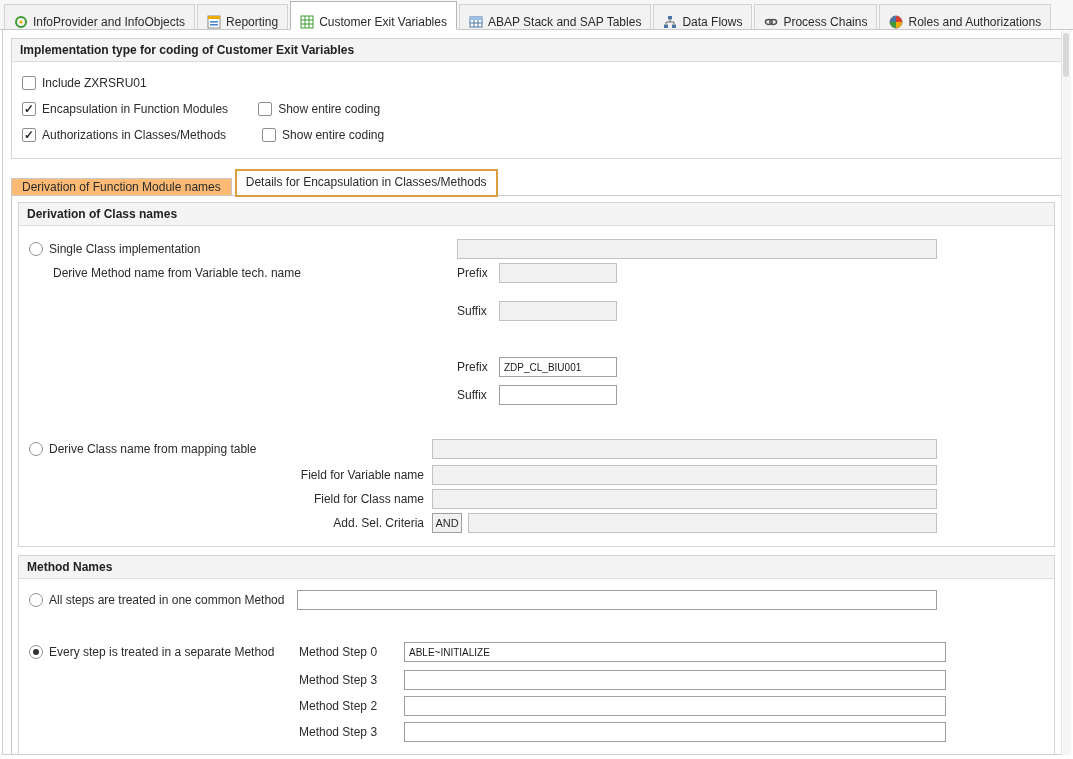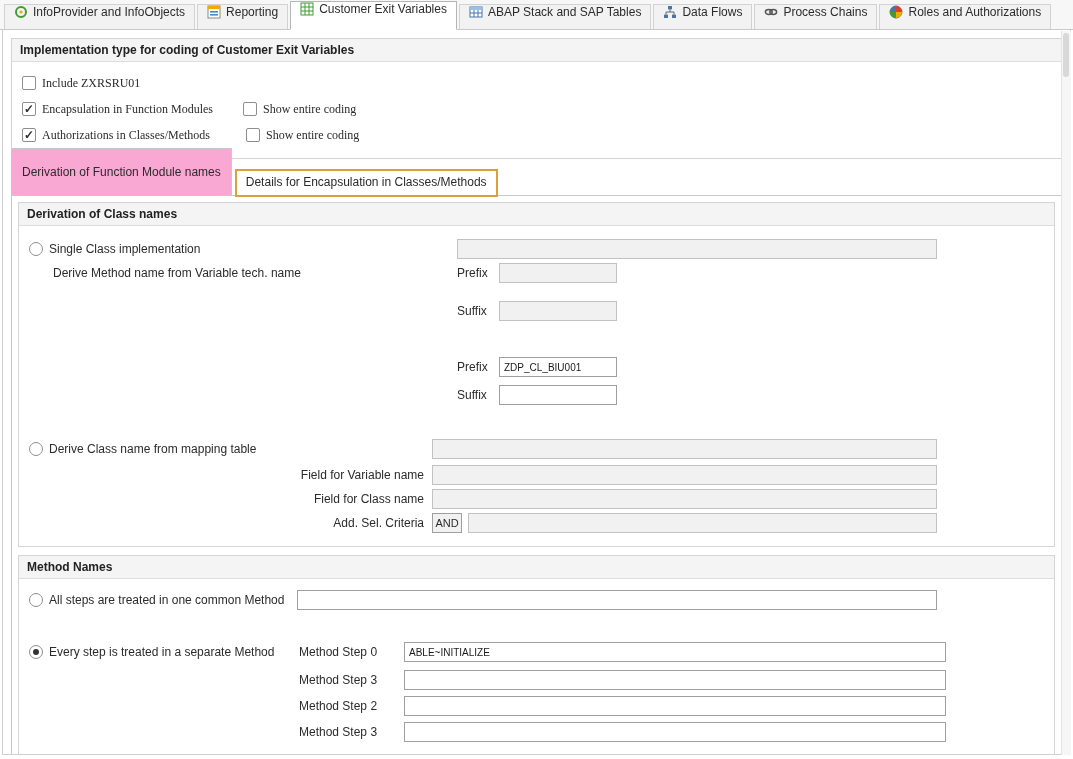--- a/index.html
+++ b/index.html
@@ -1,42 +1,42 @@
 <!DOCTYPE html>
 <html><head>
 <meta charset="utf-8">
 <style>
   html,body{margin:0;padding:0;background:#ececec;font-family:"Liberation Sans",sans-serif;font-size:12px;color:#2b2b2b;}
   .screen{position:relative;width:1073px;height:759px;background:#fff;overflow:hidden;}
 
   
   .tabbar{position:absolute;top:0;left:0;right:0;height:30px;background:#f7f7f7;border-bottom:1px solid #c9c9c9;display:flex;align-items:flex-end;padding-left:4px;box-sizing:border-box;}
-  .tab{display:flex;align-items:flex-start;gap:5px;height:24px;padding:0 9px;margin-right:2px;border:1px solid #d2d2d2;border-bottom:none;background:#f2f2f2;cursor:pointer;white-space:nowrap;}
+  .tab{display:flex;align-items:flex-end;gap:5px;height:24px;padding:0 9px;margin-right:2px;border:1px solid #d2d2d2;border-bottom:none;background:#f2f2f2;cursor:pointer;white-space:nowrap;}
   .tab.active{background:#ffffff;border-color:#b5b5b5;height:27px;position:relative;z-index:2;margin-bottom:-1px;border-bottom:1px solid #fff;}
   .ticon{width:14px;height:14px;display:inline-block;flex:0 0 14px;}
   .ticon svg{width:14px;height:14px;display:block;}
   .tlabel{line-height:14px;}
 
   
   .content{position:absolute;top:30px;left:2px;right:2px;bottom:4px;background:#fff;border:1px solid #cfcfcf;border-top:none;box-sizing:border-box;overflow:hidden;}
 
   
   .groupbox{border:1px solid #d4d4d4;background:#fff;}
   .group-header{background:#f4f4f4;border-bottom:1px solid #ddd;font-weight:bold;padding:4px 8px;color:#222;}
   .impl-group{margin:8px 8px 0 8px;}
   .impl-body{padding:8px 10px 10px 10px;}
   .check-line{display:flex;align-items:center;height:26px;gap:6px;}
   .check-pair{margin-left:24px;display:flex;align-items:center;gap:6px;}
   .cb{width:14px;height:14px;border:1px solid #8f8f8f;background:#fff;border-radius:2px;display:inline-flex;align-items:center;justify-content:center;box-sizing:border-box;flex:0 0 14px;cursor:pointer;}
   .cb.checked::after{content:"\2713";font-size:12px;line-height:12px;color:#2e2e2e;font-weight:bold;}
-  .cb-label{line-height:14px;font-family:Liberation Serif, serif;}
+  .cb-label{line-height:14px;}
 
   
   .subtabbar{margin:9px 8px 0 8px;display:flex;align-items:flex-end;height:27px;position:relative;z-index:2;}
-  .subtab{padding:16px 10px;border:1px solid #c9c9c9;border-bottom:none;background:#f9a8d4;margin-right:3px;cursor:pointer;white-space:nowrap;}
+  .subtab{padding:1px 10px;border:1px solid #c9c9c9;border-bottom:none;background:#fdba74;margin-right:3px;cursor:pointer;white-space:nowrap;}
   .subtab.active{border:2px solid #dd9e3e;background:#fff;margin-bottom:-2px;padding:4px 9px 6px 9px;}
   .subtab-page{margin:0 8px;border:1px solid #c9c9c9;background:#fff;padding:6px;box-sizing:border-box;height:571px;}
 
   
   .frow{position:relative;height:22px;}
   .at{position:absolute;top:0;height:22px;display:flex;align-items:center;gap:6px;}
   .rb{width:14px;height:14px;border:1px solid #8f8f8f;border-radius:50%;background:#fff;display:inline-flex;align-items:center;justify-content:center;box-sizing:border-box;flex:0 0 14px;cursor:pointer;}
   .rb.checked::after{content:"";width:6px;height:6px;border-radius:50%;background:#333;}
   .rlabel{line-height:14px;}
   input.fld{height:20px;border:1px solid #9f9f9f;background:#fff;padding:0 4px;font-family:"Liberation Sans",sans-serif;font-size:10px;box-sizing:border-box;color:#1a1a1a;}

